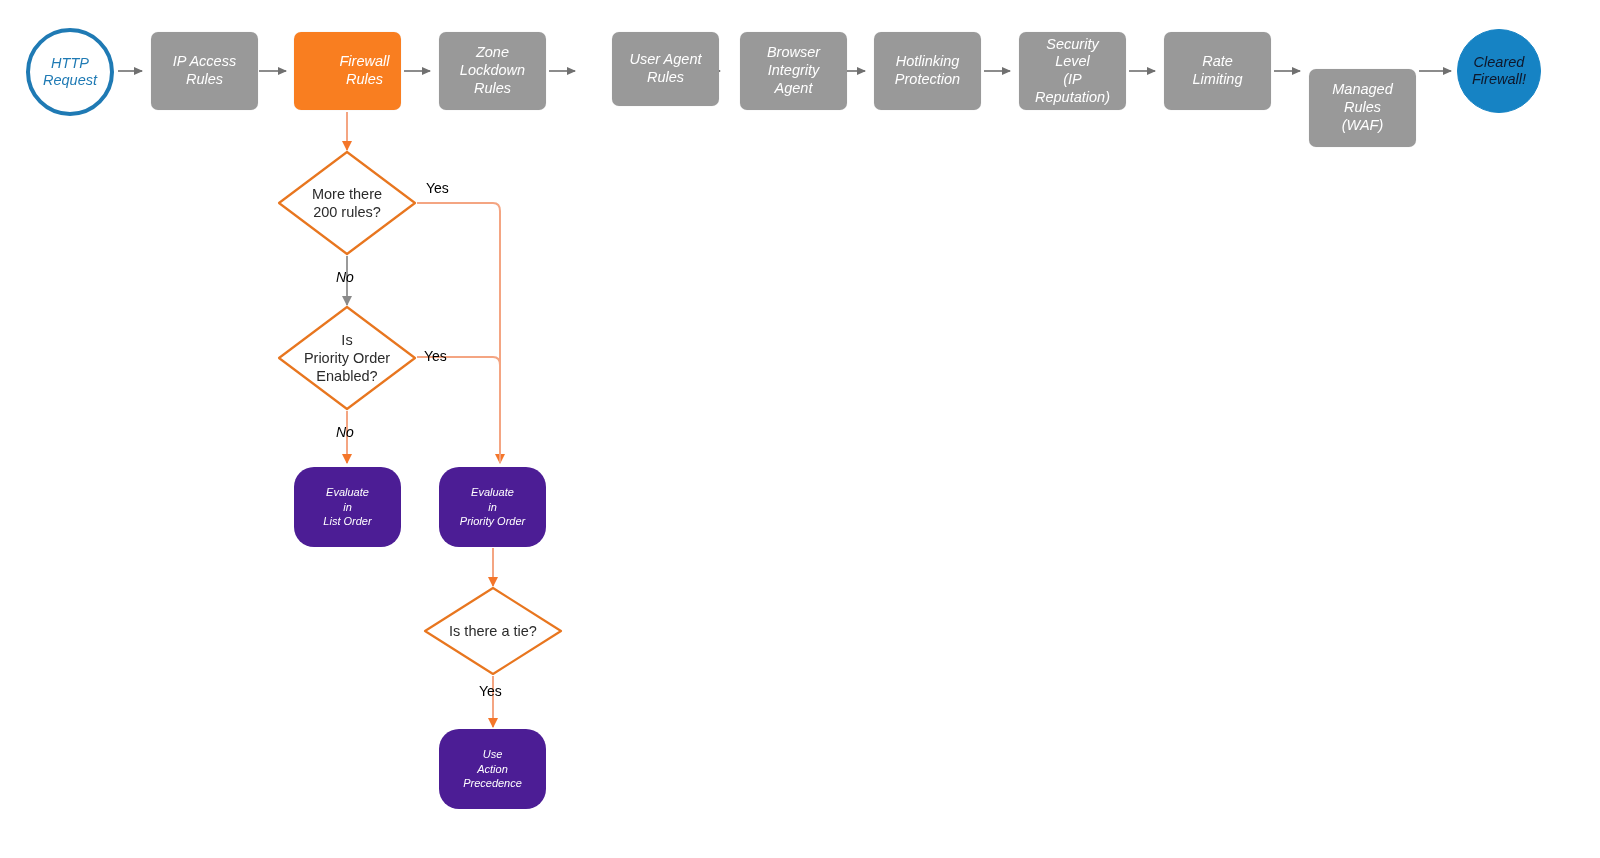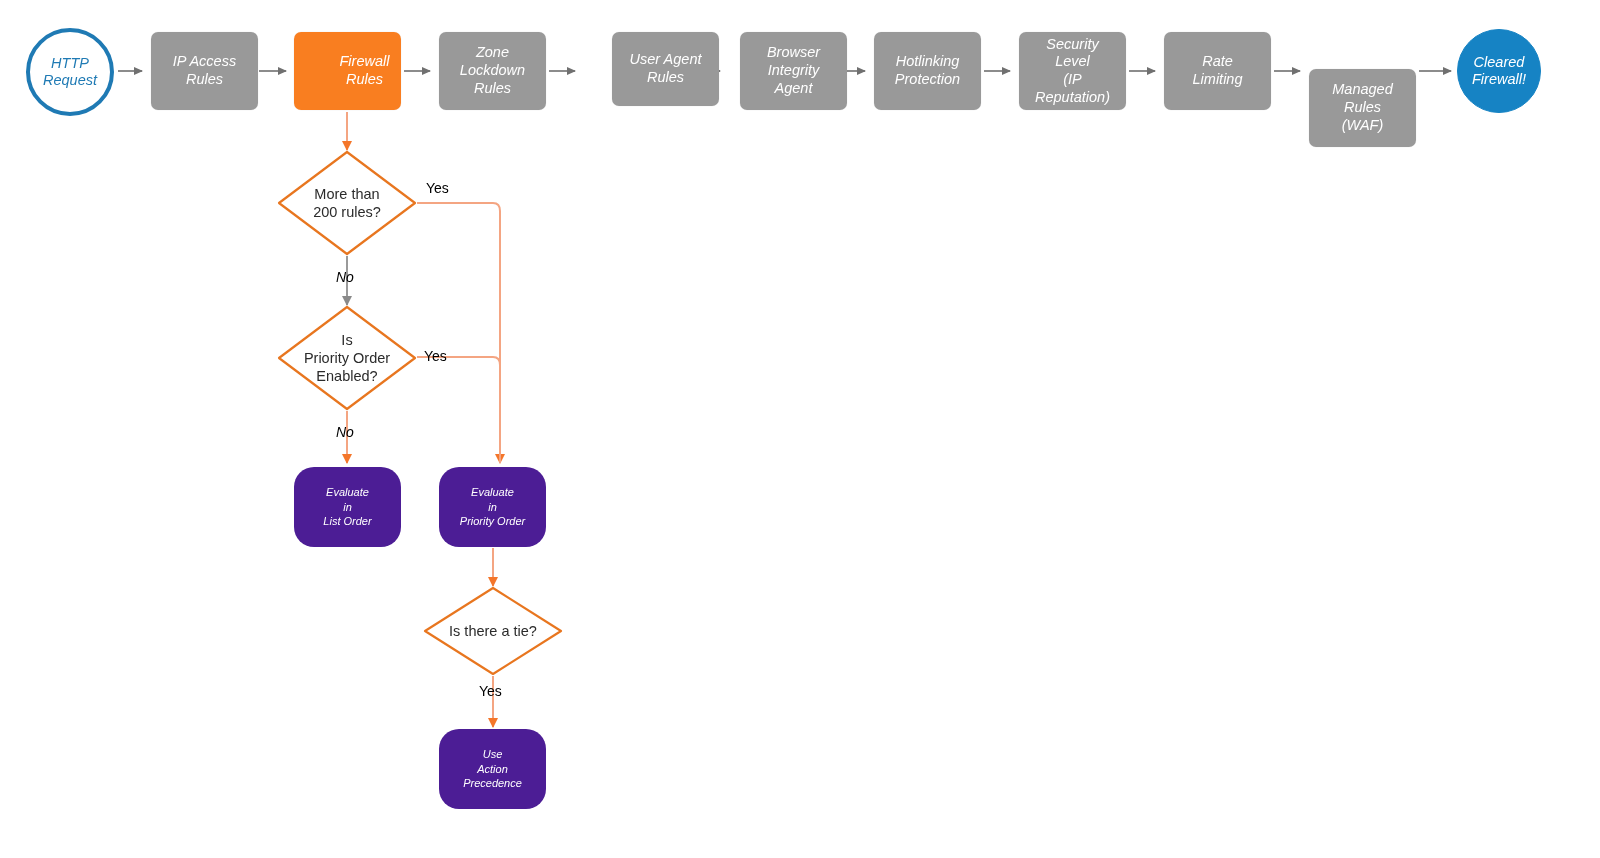--- a/index.html
+++ b/index.html
@@ -58,21 +58,21 @@
     justify-content: center;
   }
   .circle-start {
     background: #ffffff;
     border: 4px solid #1f7ab4;
     color: #1f7ab4;
   }
   .circle-end {
     background: #1683c4;
     border: 1px solid #1683c4;
-    color: #ffffff;
+    color: #0f172a;
   }
 
   
   .result {
     background: #4c1d95;
     border-radius: 20px;
     color: #ffffff;
     font-size: 11px;
     font-style: italic;
     line-height: 1.33;
@@ -252,21 +252,21 @@
       <span class="line-break">Firewall!</span>
     </span>
   </div>
 
   <div class="diamond-wrap" style="left:277px; top:150px; width:140px; height:106px;">
     <svg width="140" height="106" viewBox="0 0 140 106" xmlns="http://www.w3.org/2000/svg">
       <polygon points="70,2 138,53 70,104 2,53" fill="#ffffff" stroke="#e8761f" stroke-width="2.2" stroke-linejoin="round"></polygon>
     </svg>
     <div class="diamond-label">
       <span>
-        <span class="line-break">More than</span>
+        <span class="line-break">More there</span>
         <span class="line-break">200 rules?</span>
       </span>
     </div>
   </div>
 
   <div class="diamond-wrap" style="left:277px; top:305px; width:140px; height:106px;">
     <svg width="140" height="106" viewBox="0 0 140 106" xmlns="http://www.w3.org/2000/svg">
       <polygon points="70,2 138,53 70,104 2,53" fill="#ffffff" stroke="#e8761f" stroke-width="2.2" stroke-linejoin="round"></polygon>
     </svg>
     <div class="diamond-label">

